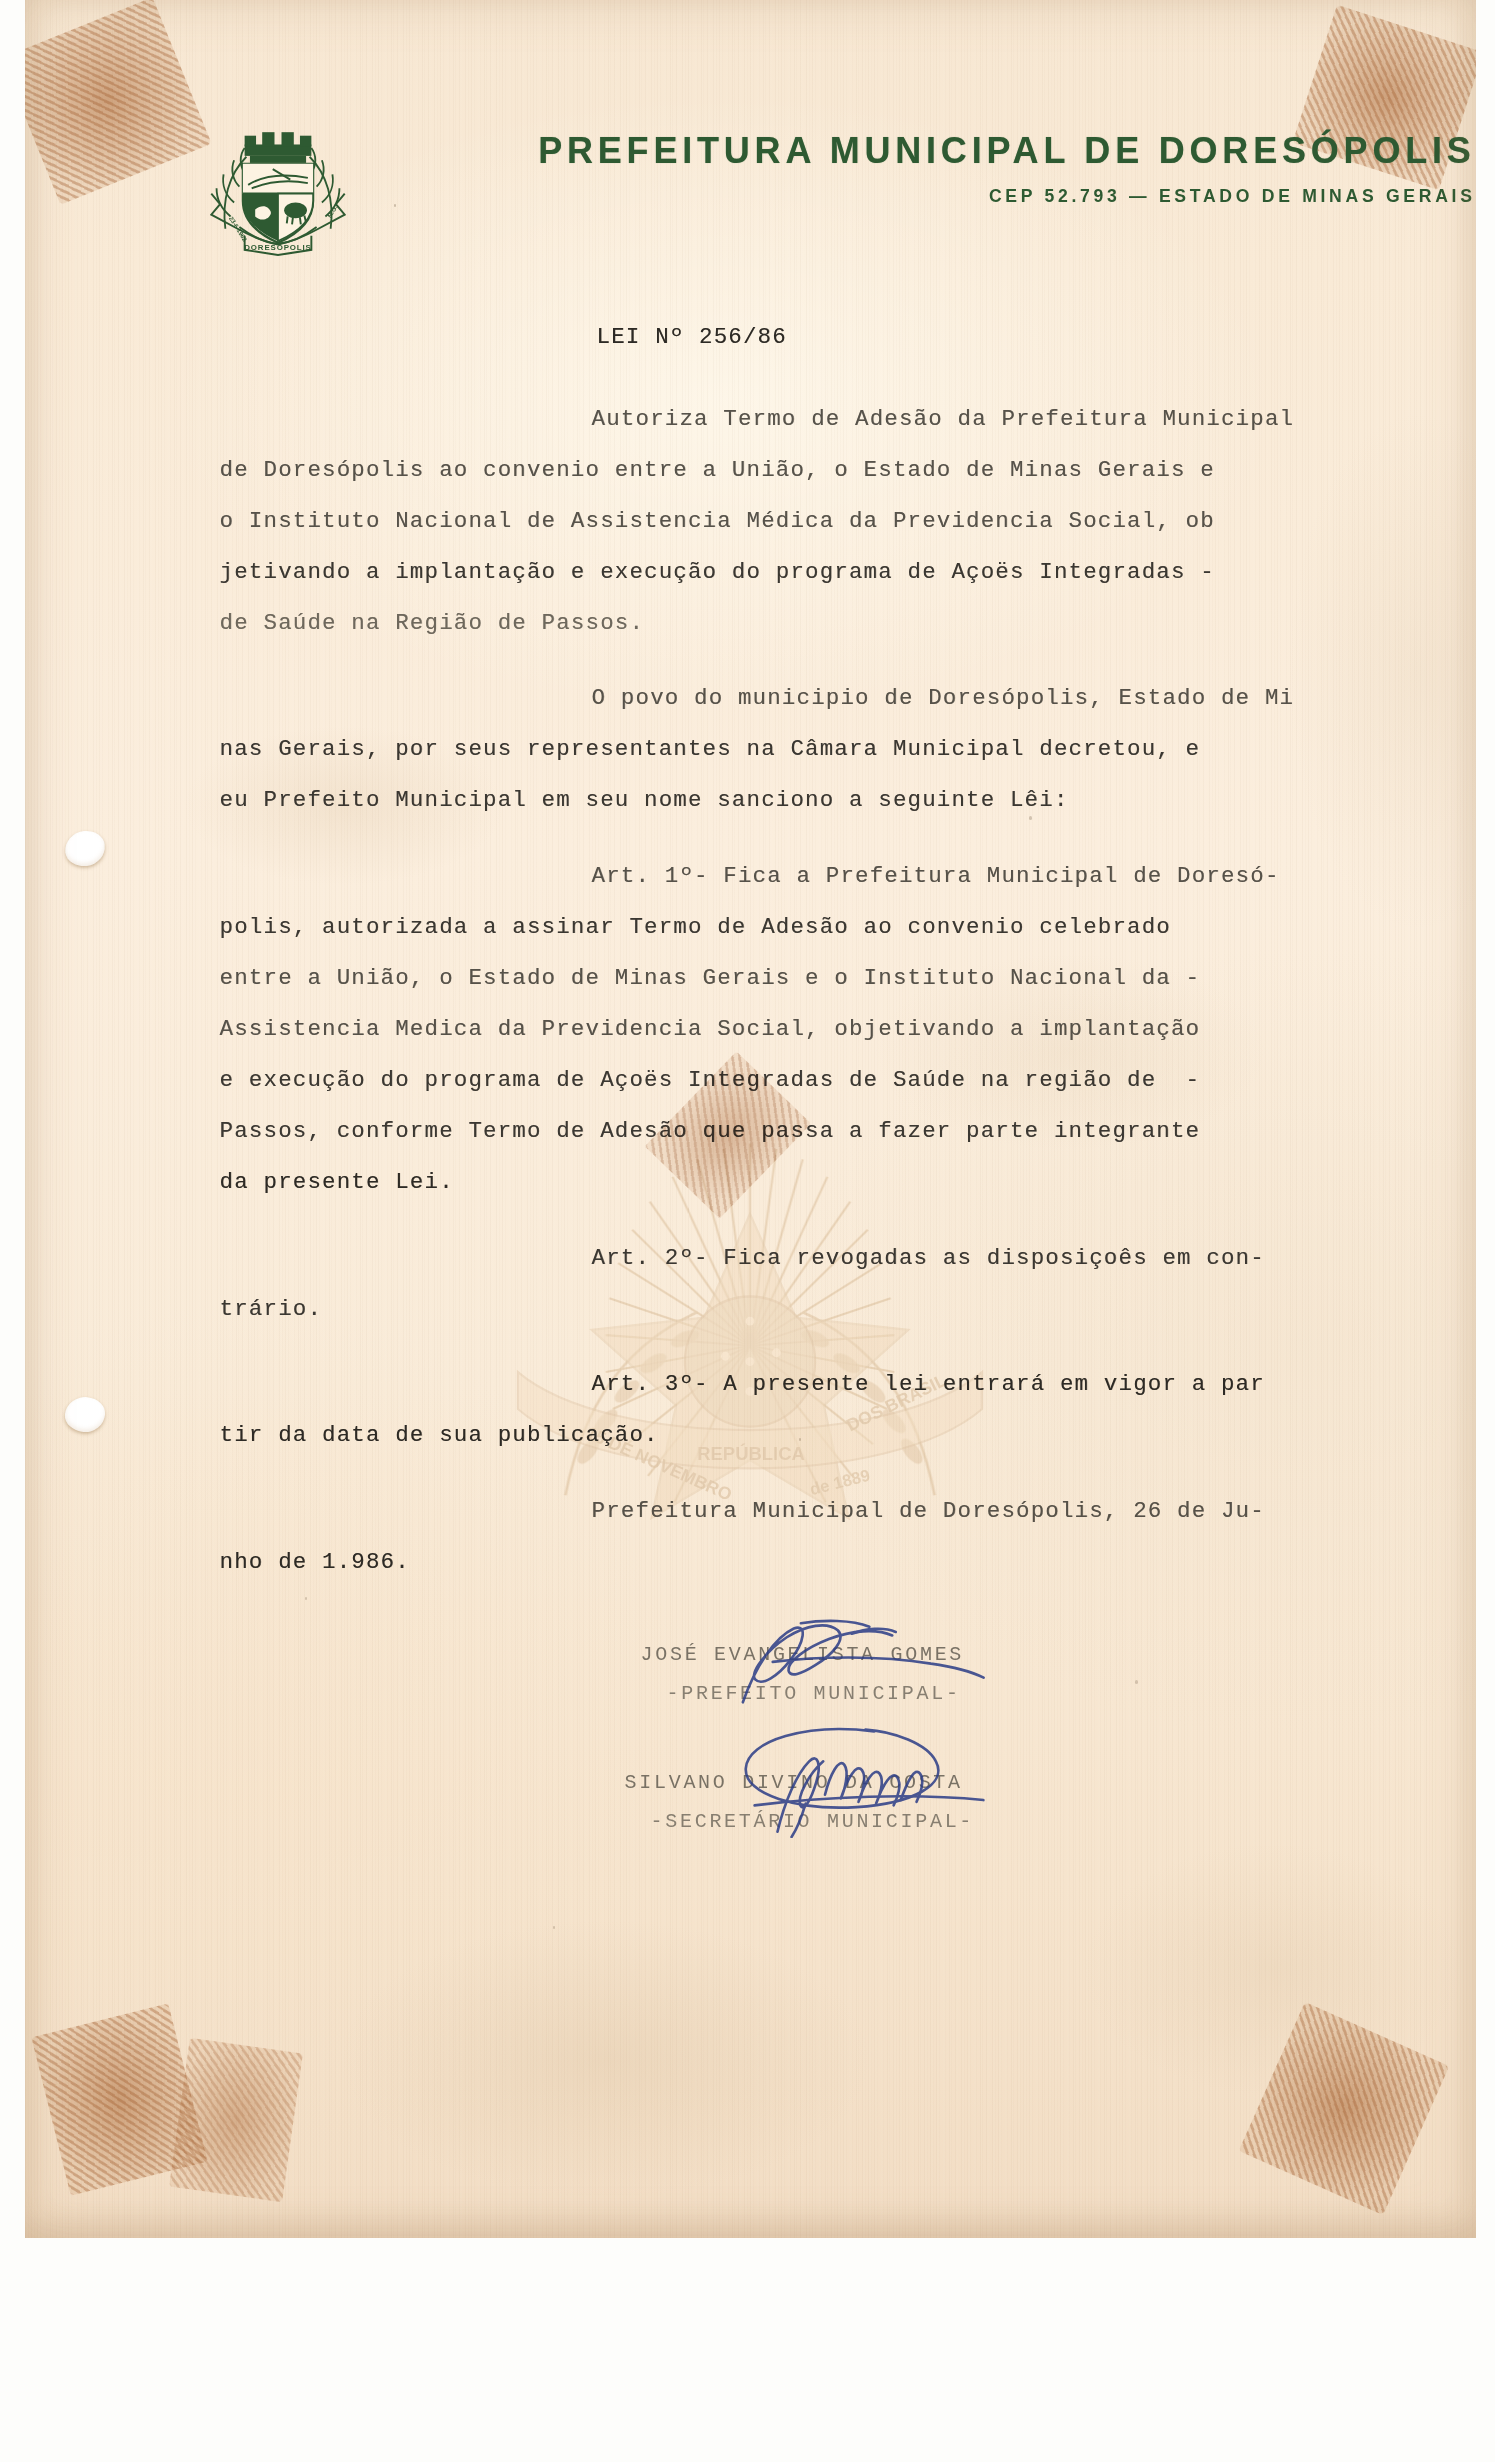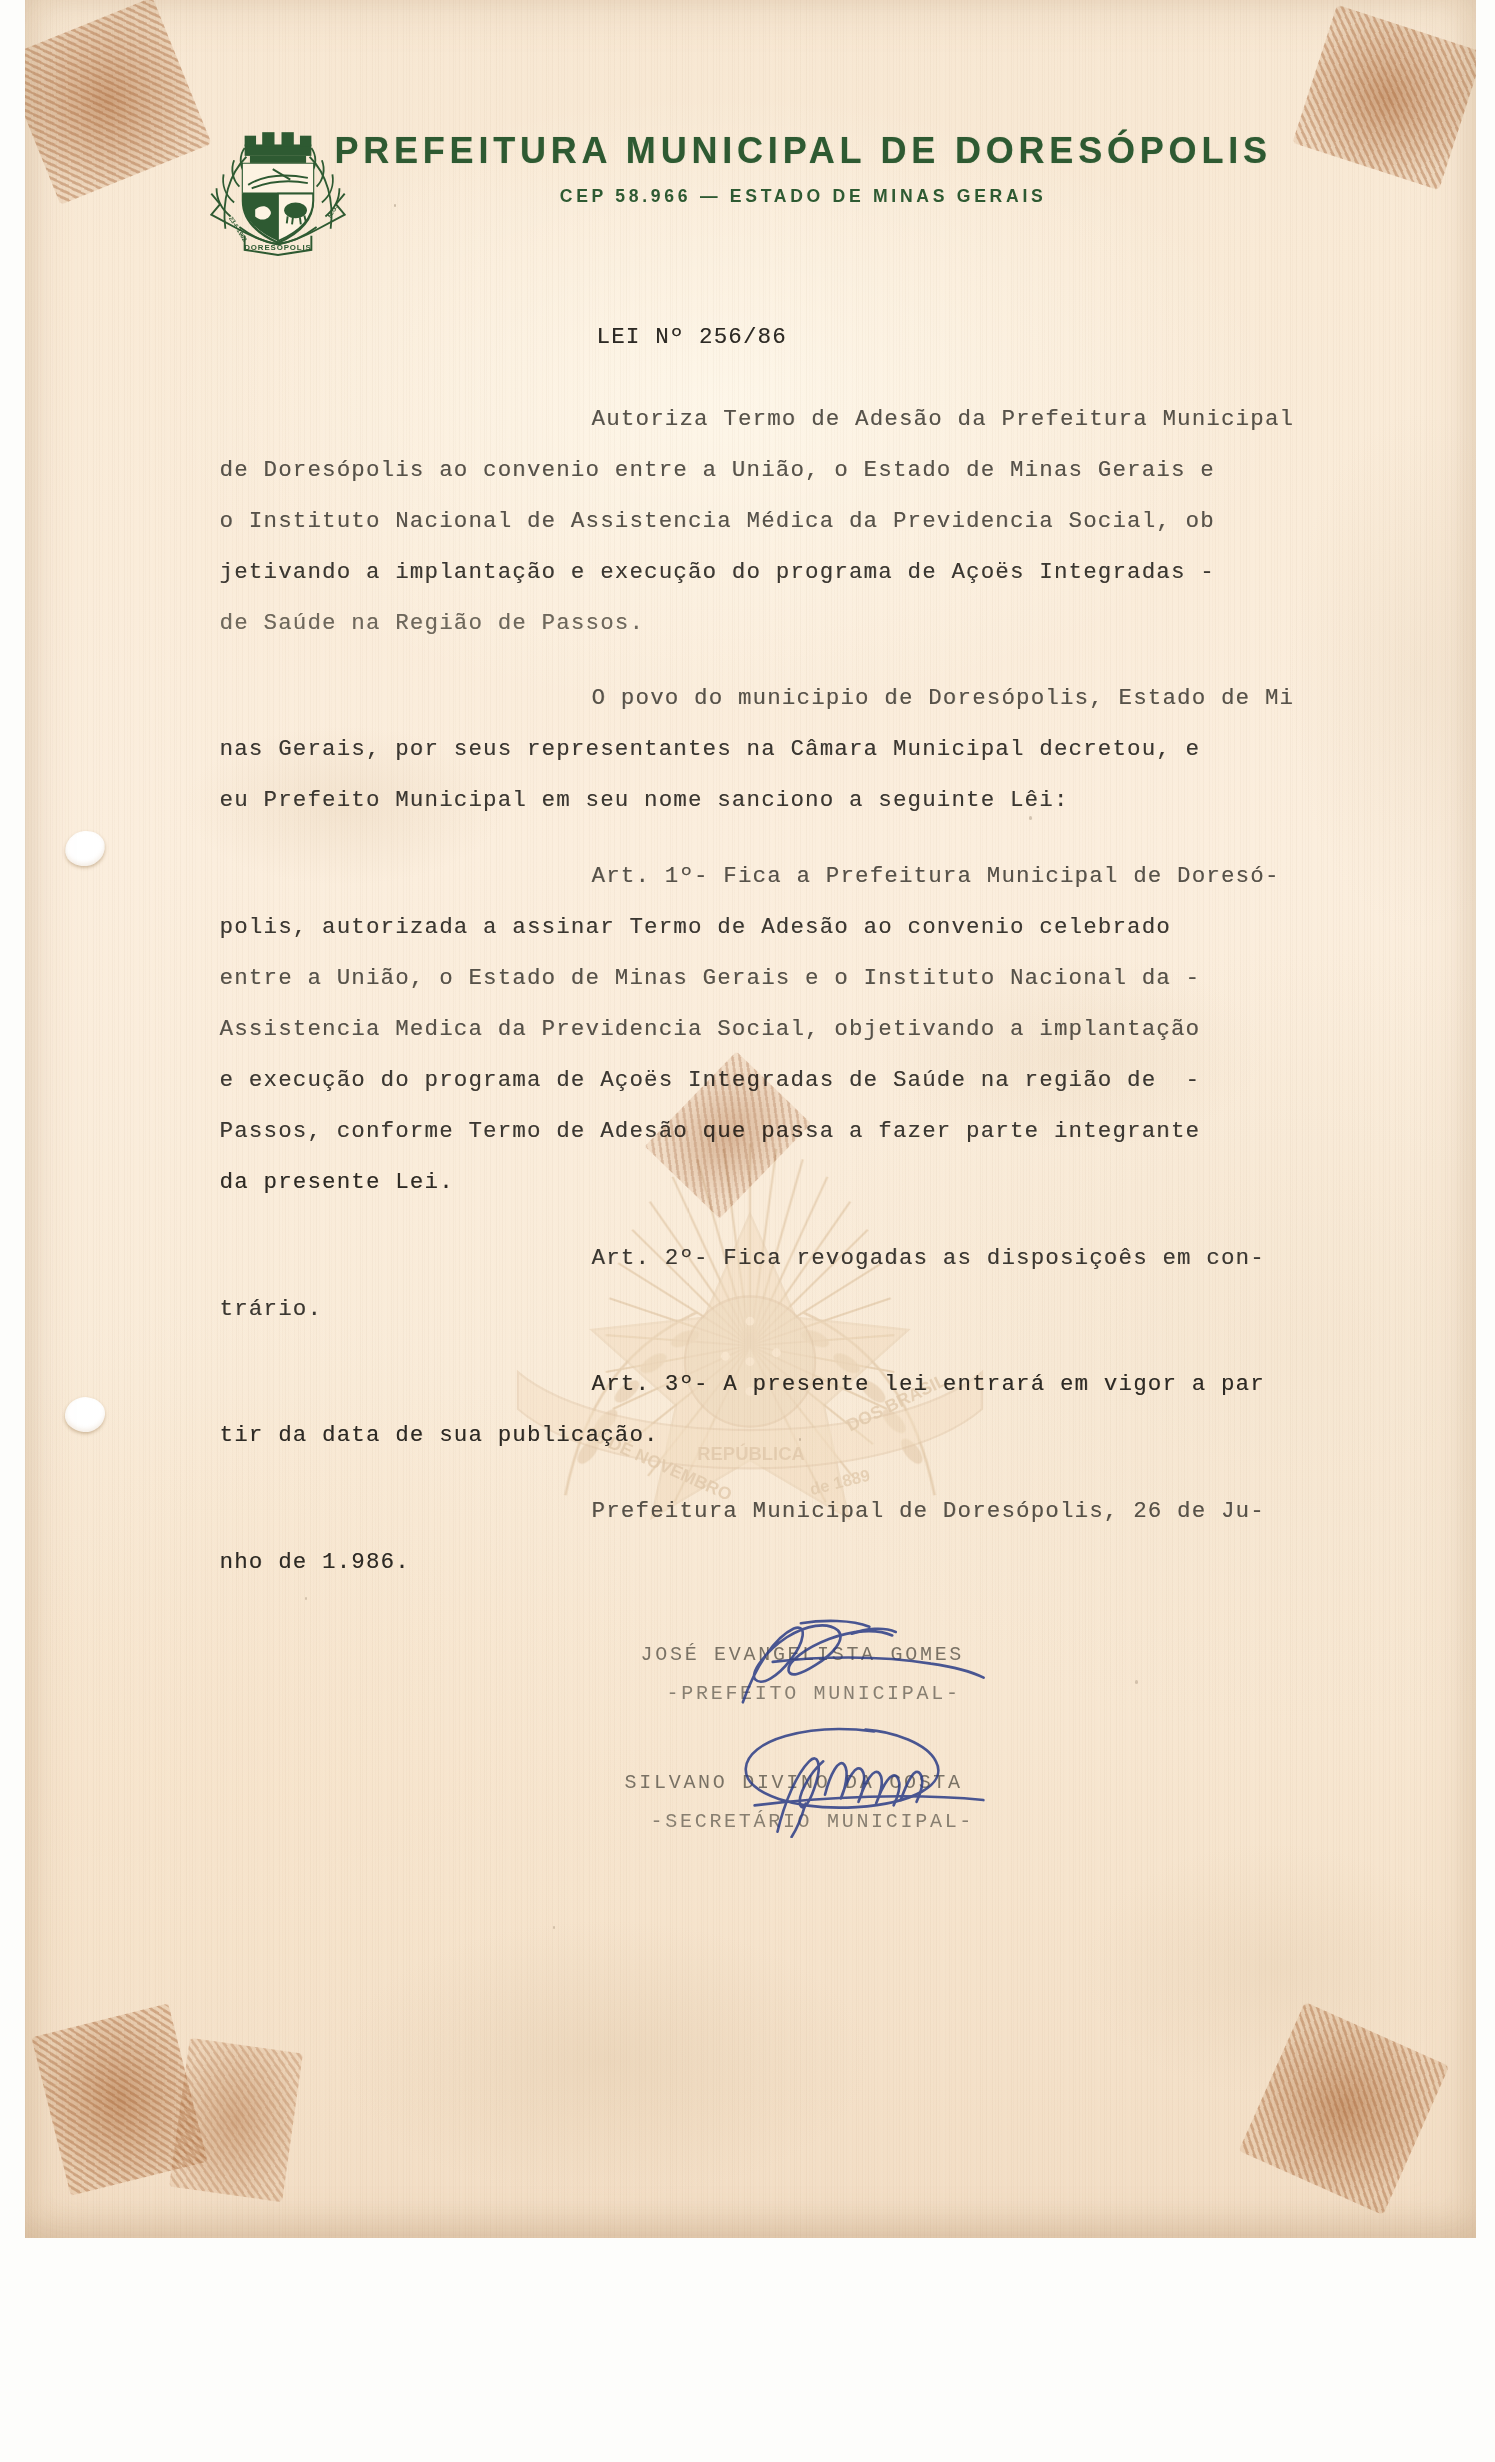--- a/index.html
+++ b/index.html
@@ -86,21 +86,21 @@
     position:absolute;left:50%;top:1082px;transform:translateX(-50%);
     width:633px;height:545px;z-index:3;opacity:.33;pointer-events:none;
     mix-blend-mode:multiply;
   }
 
   
   #letterhead{position:absolute;left:0;right:0;top:132px;z-index:20;}
   #crest{
     position:absolute;left:174px;top:-7px;width:158px;height:132px;
   }
-  #head-lines{text-align:center;padding-left:106px;}
+  #head-lines{text-align:right;padding-left:106px;}
   #org-title{
     font-family:"Liberation Sans",sans-serif;
     font-size:36px;font-weight:700;letter-spacing:4.8px;
     color:#2e5a32;line-height:1.05;white-space:nowrap;
     text-shadow:0 0 0.9px rgba(46,90,50,.45);
   }
   #org-sub{
     margin-top:16.7px;
     font-family:"Liberation Sans",sans-serif;
     font-size:17.6px;font-weight:700;letter-spacing:3.7px;
@@ -304,21 +304,21 @@
           <path d="M52 126 L52 142 L90 148 L128 142 L128 126"></path>
         </g>
         <text x="90" y="142" text-anchor="middle" font-family="Liberation Sans, sans-serif" font-size="9" font-weight="700" fill="#2e5a32" letter-spacing="1">DORESÓPOLIS</text>
         <text x="34" y="106" font-family="Liberation Sans, sans-serif" font-size="7" font-weight="700" fill="#2e5a32" transform="rotate(58 34 106)">23-6-1962</text>
         <text x="150" y="106" font-family="Liberation Sans, sans-serif" font-size="7" font-weight="700" fill="#2e5a32" transform="rotate(-58 150 106)">M.G.</text>
       </svg>
     </div>
 
     <div id="head-lines">
       <div id="org-title">PREFEITURA  MUNICIPAL  DE  DORESÓPOLIS</div>
-      <div id="org-sub">CEP 58.966 — ESTADO DE MINAS GERAIS</div>
+      <div id="org-sub">CEP 52.793 — ESTADO DE MINAS GERAIS</div>
     </div>
   </div>
 
   <div id="body-text">
 
     <div class="tline ink-d" style="top:0px;padding-left:572px;">LEI Nº 256/86</div>
 
     <div class="tline ink-b" style="top:82px;padding-left:567px;">Autoriza Termo de Adesão da Prefeitura Municipal</div>
     <div class="tline ink-b" style="top:133px;padding-left:195px;">de Doresópolis ao convenio entre a União, o Estado de Minas Gerais e</div>
     <div class="tline ink-b" style="top:184px;padding-left:195px;">o Instituto Nacional de Assistencia Médica da Previdencia Social, ob</div>

